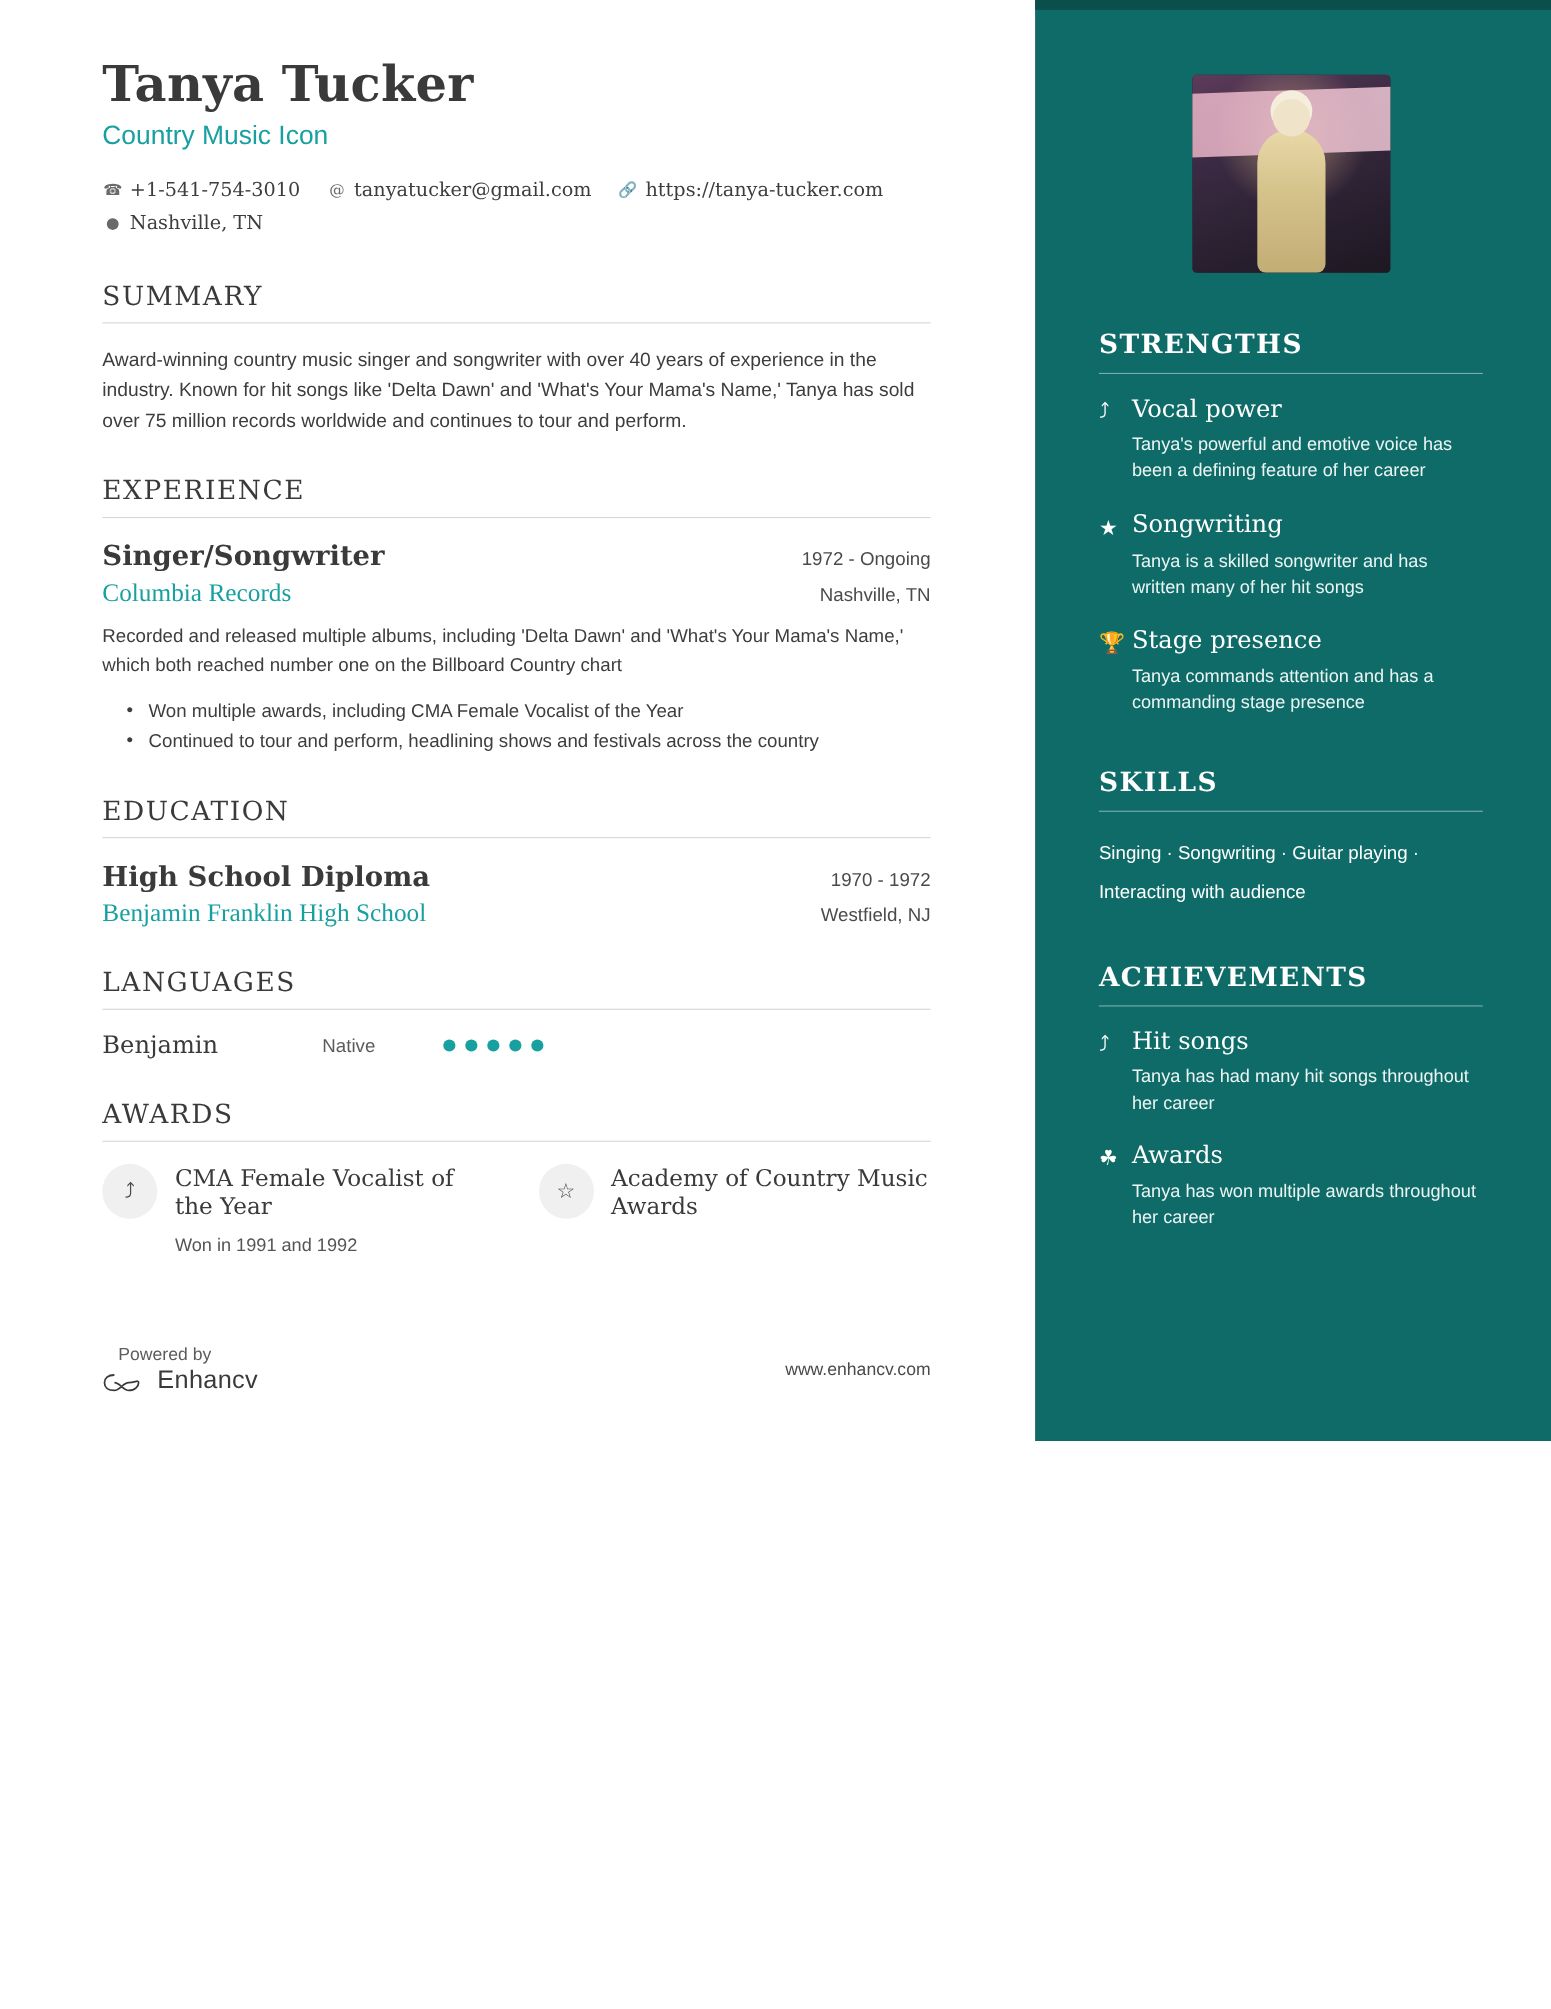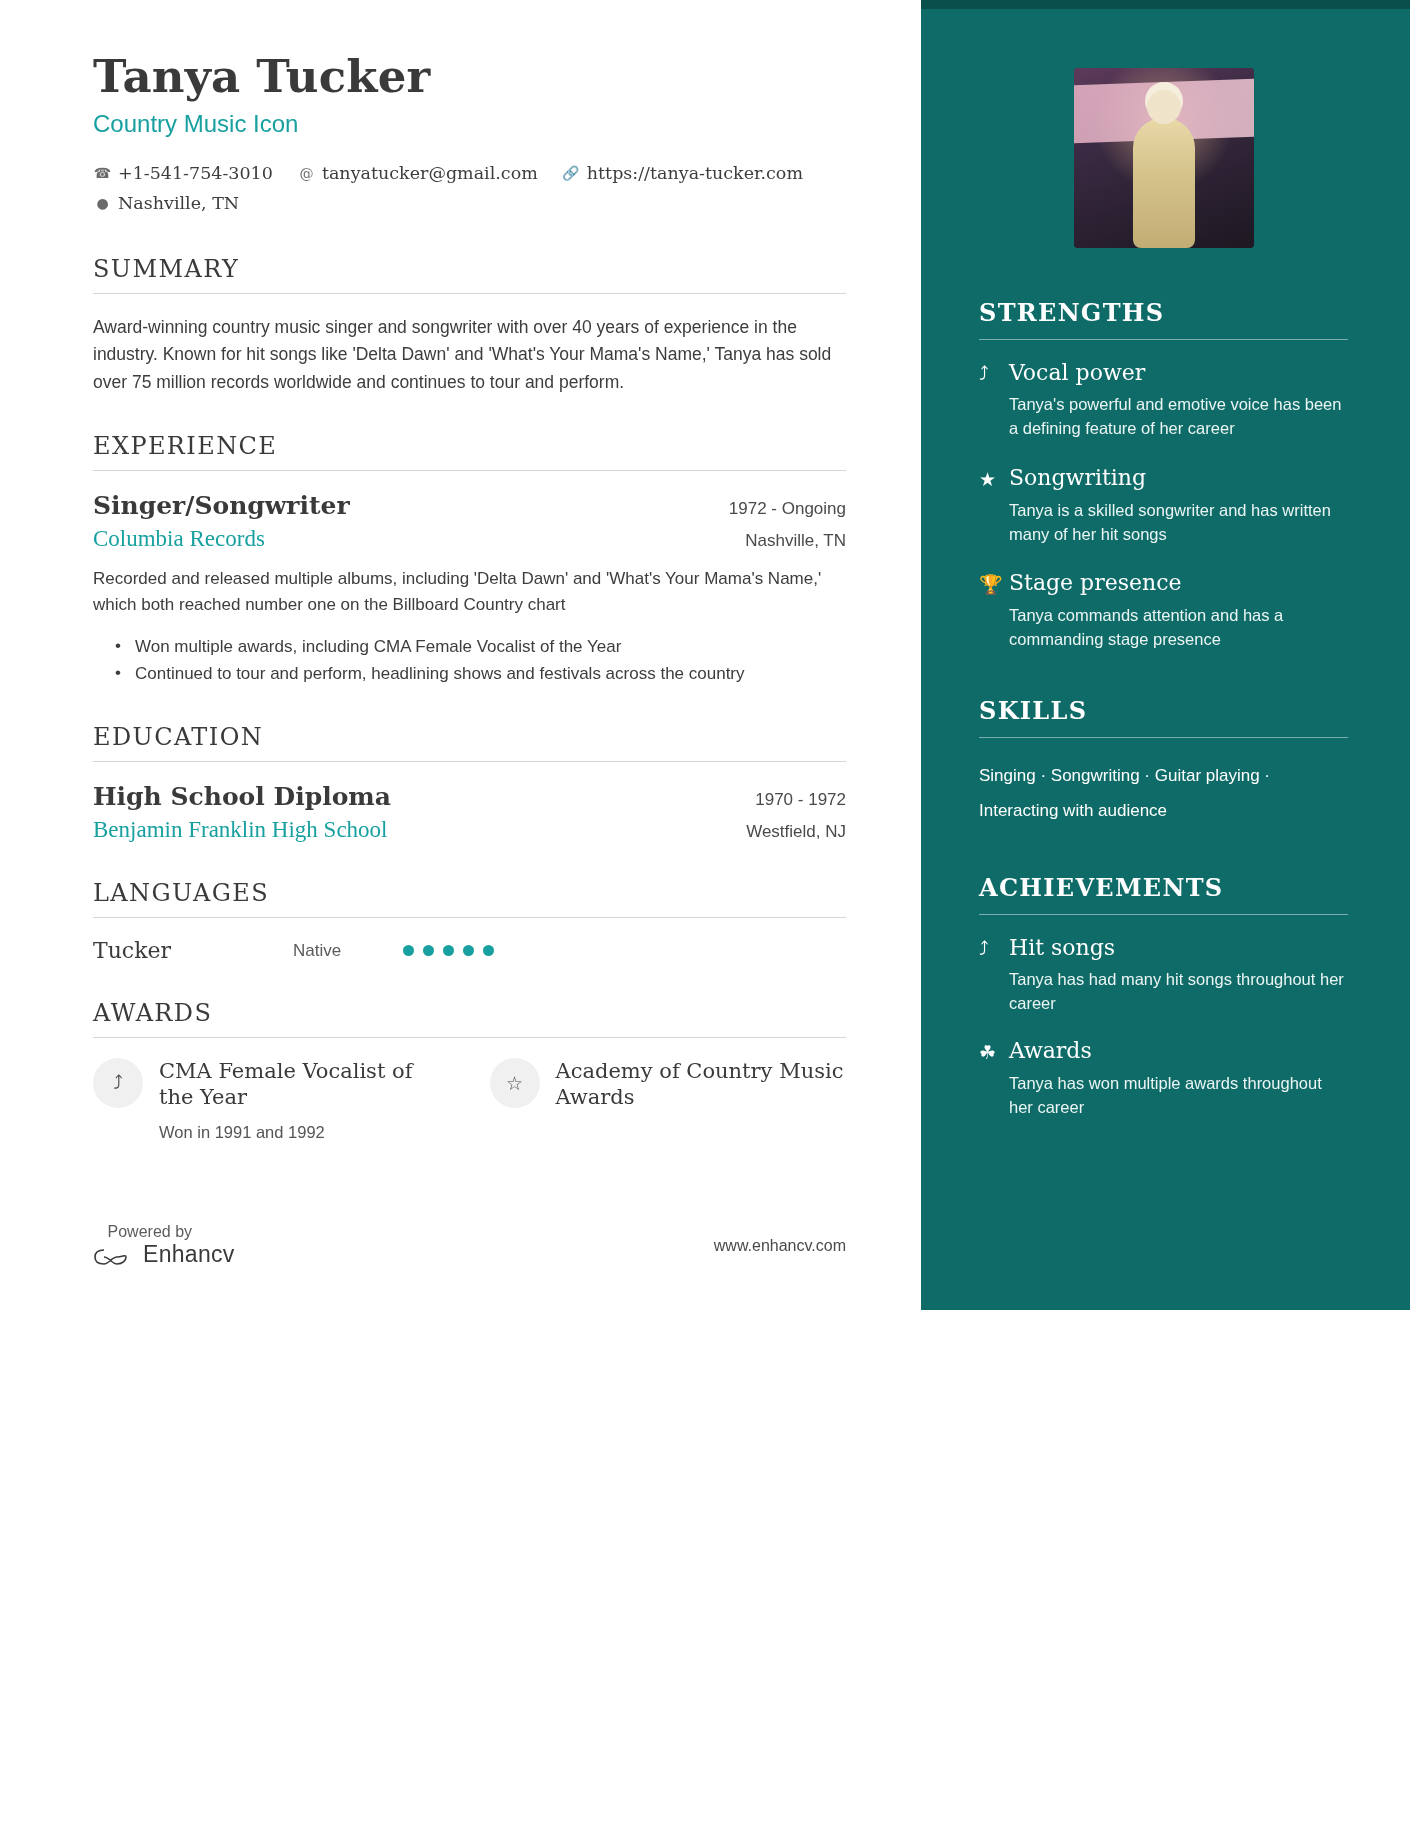--- a/index.html
+++ b/index.html
@@ -13,20 +13,21 @@
     font-family: "Liberation Sans", sans-serif;
     color: #333333;
     overflow: hidden;
   }
   .page {
     position: relative;
     width: 1410px;
     height: 1310px;
     background: #ffffff;
     display: flex;
+    gap: 20px;
   }
   
   .left {
     width: 921px;
     box-sizing: border-box;
     padding: 52px 75px 0 93px;
     position: relative;
   }
   .name {
     font-family: "DejaVu Serif", serif;
@@ -440,21 +441,21 @@
           <span class="entry-loc">Westfield, NJ</span>
         </div>
       </div>
     </div>
 
     <div class="section">
       <h2 class="section-title">LANGUAGES</h2>
       <div class="rule"></div>
 
       <div class="lang-row">
-        <span class="lang-name">Tucker</span>
+        <span class="lang-name">Benjamin</span>
         <span class="lang-level">Native</span>
         <span class="dots">
           <span class="dot"></span>
           <span class="dot"></span>
           <span class="dot"></span>
           <span class="dot"></span>
           <span class="dot"></span>
         </span>
       </div>
     </div>

